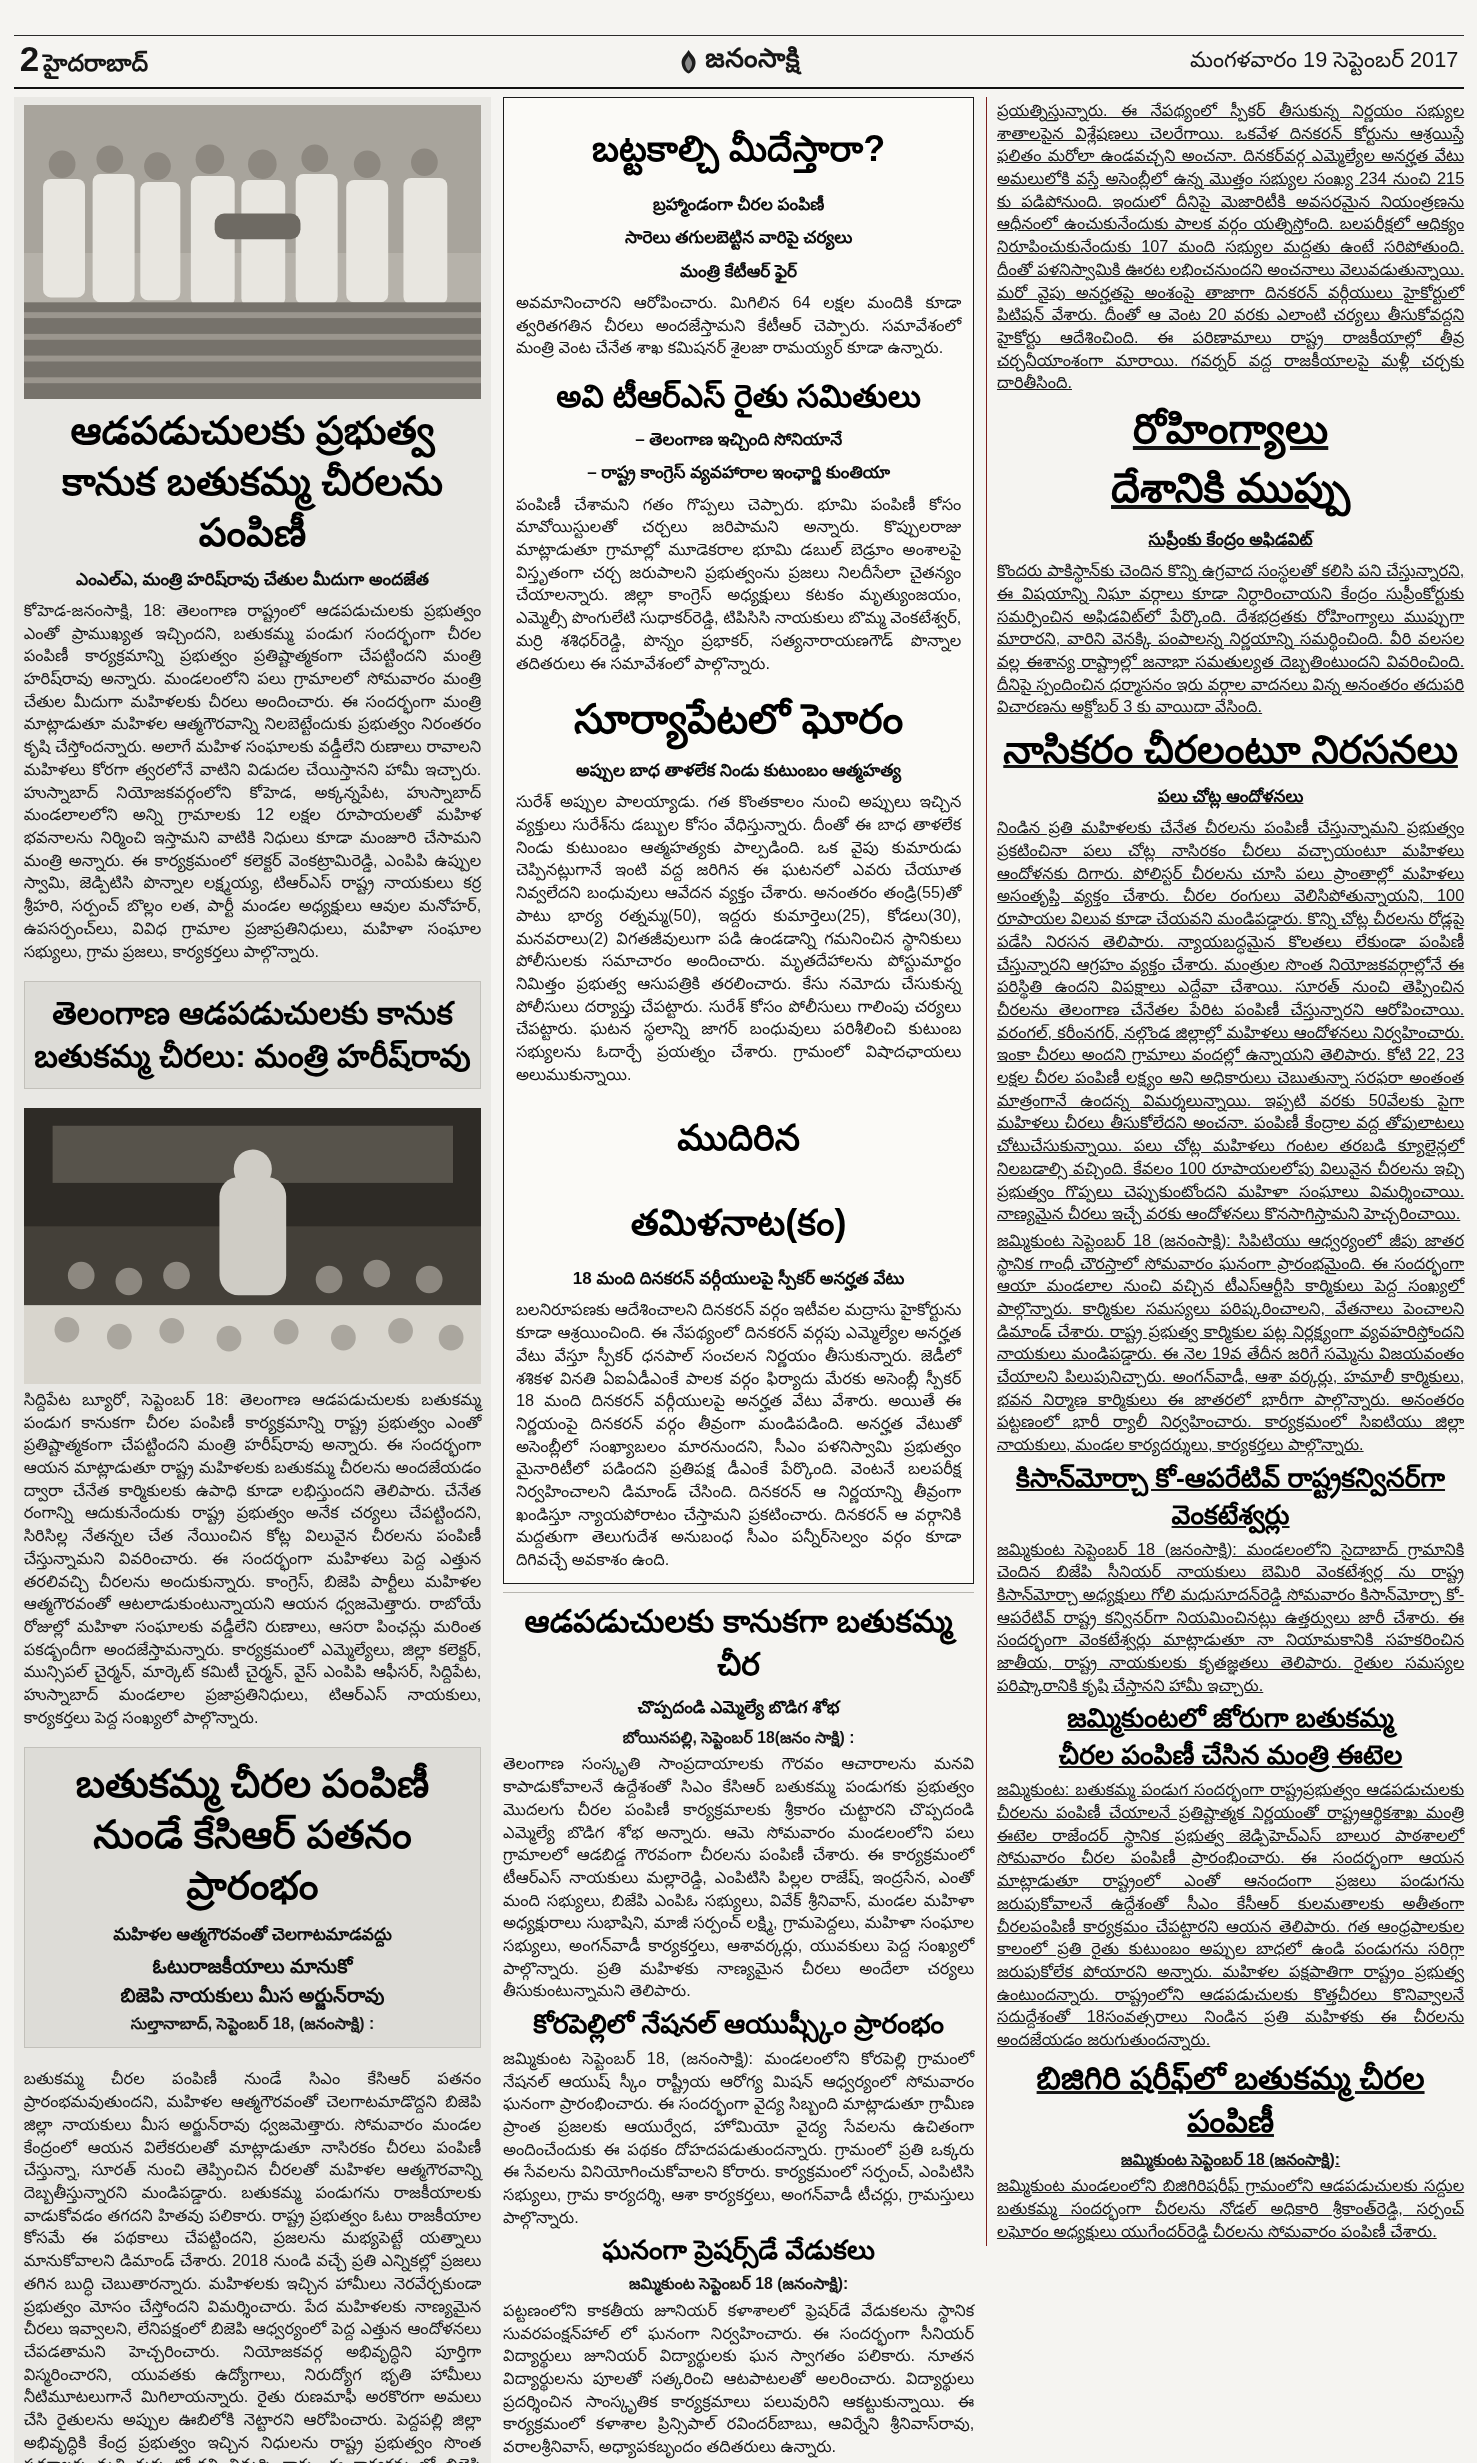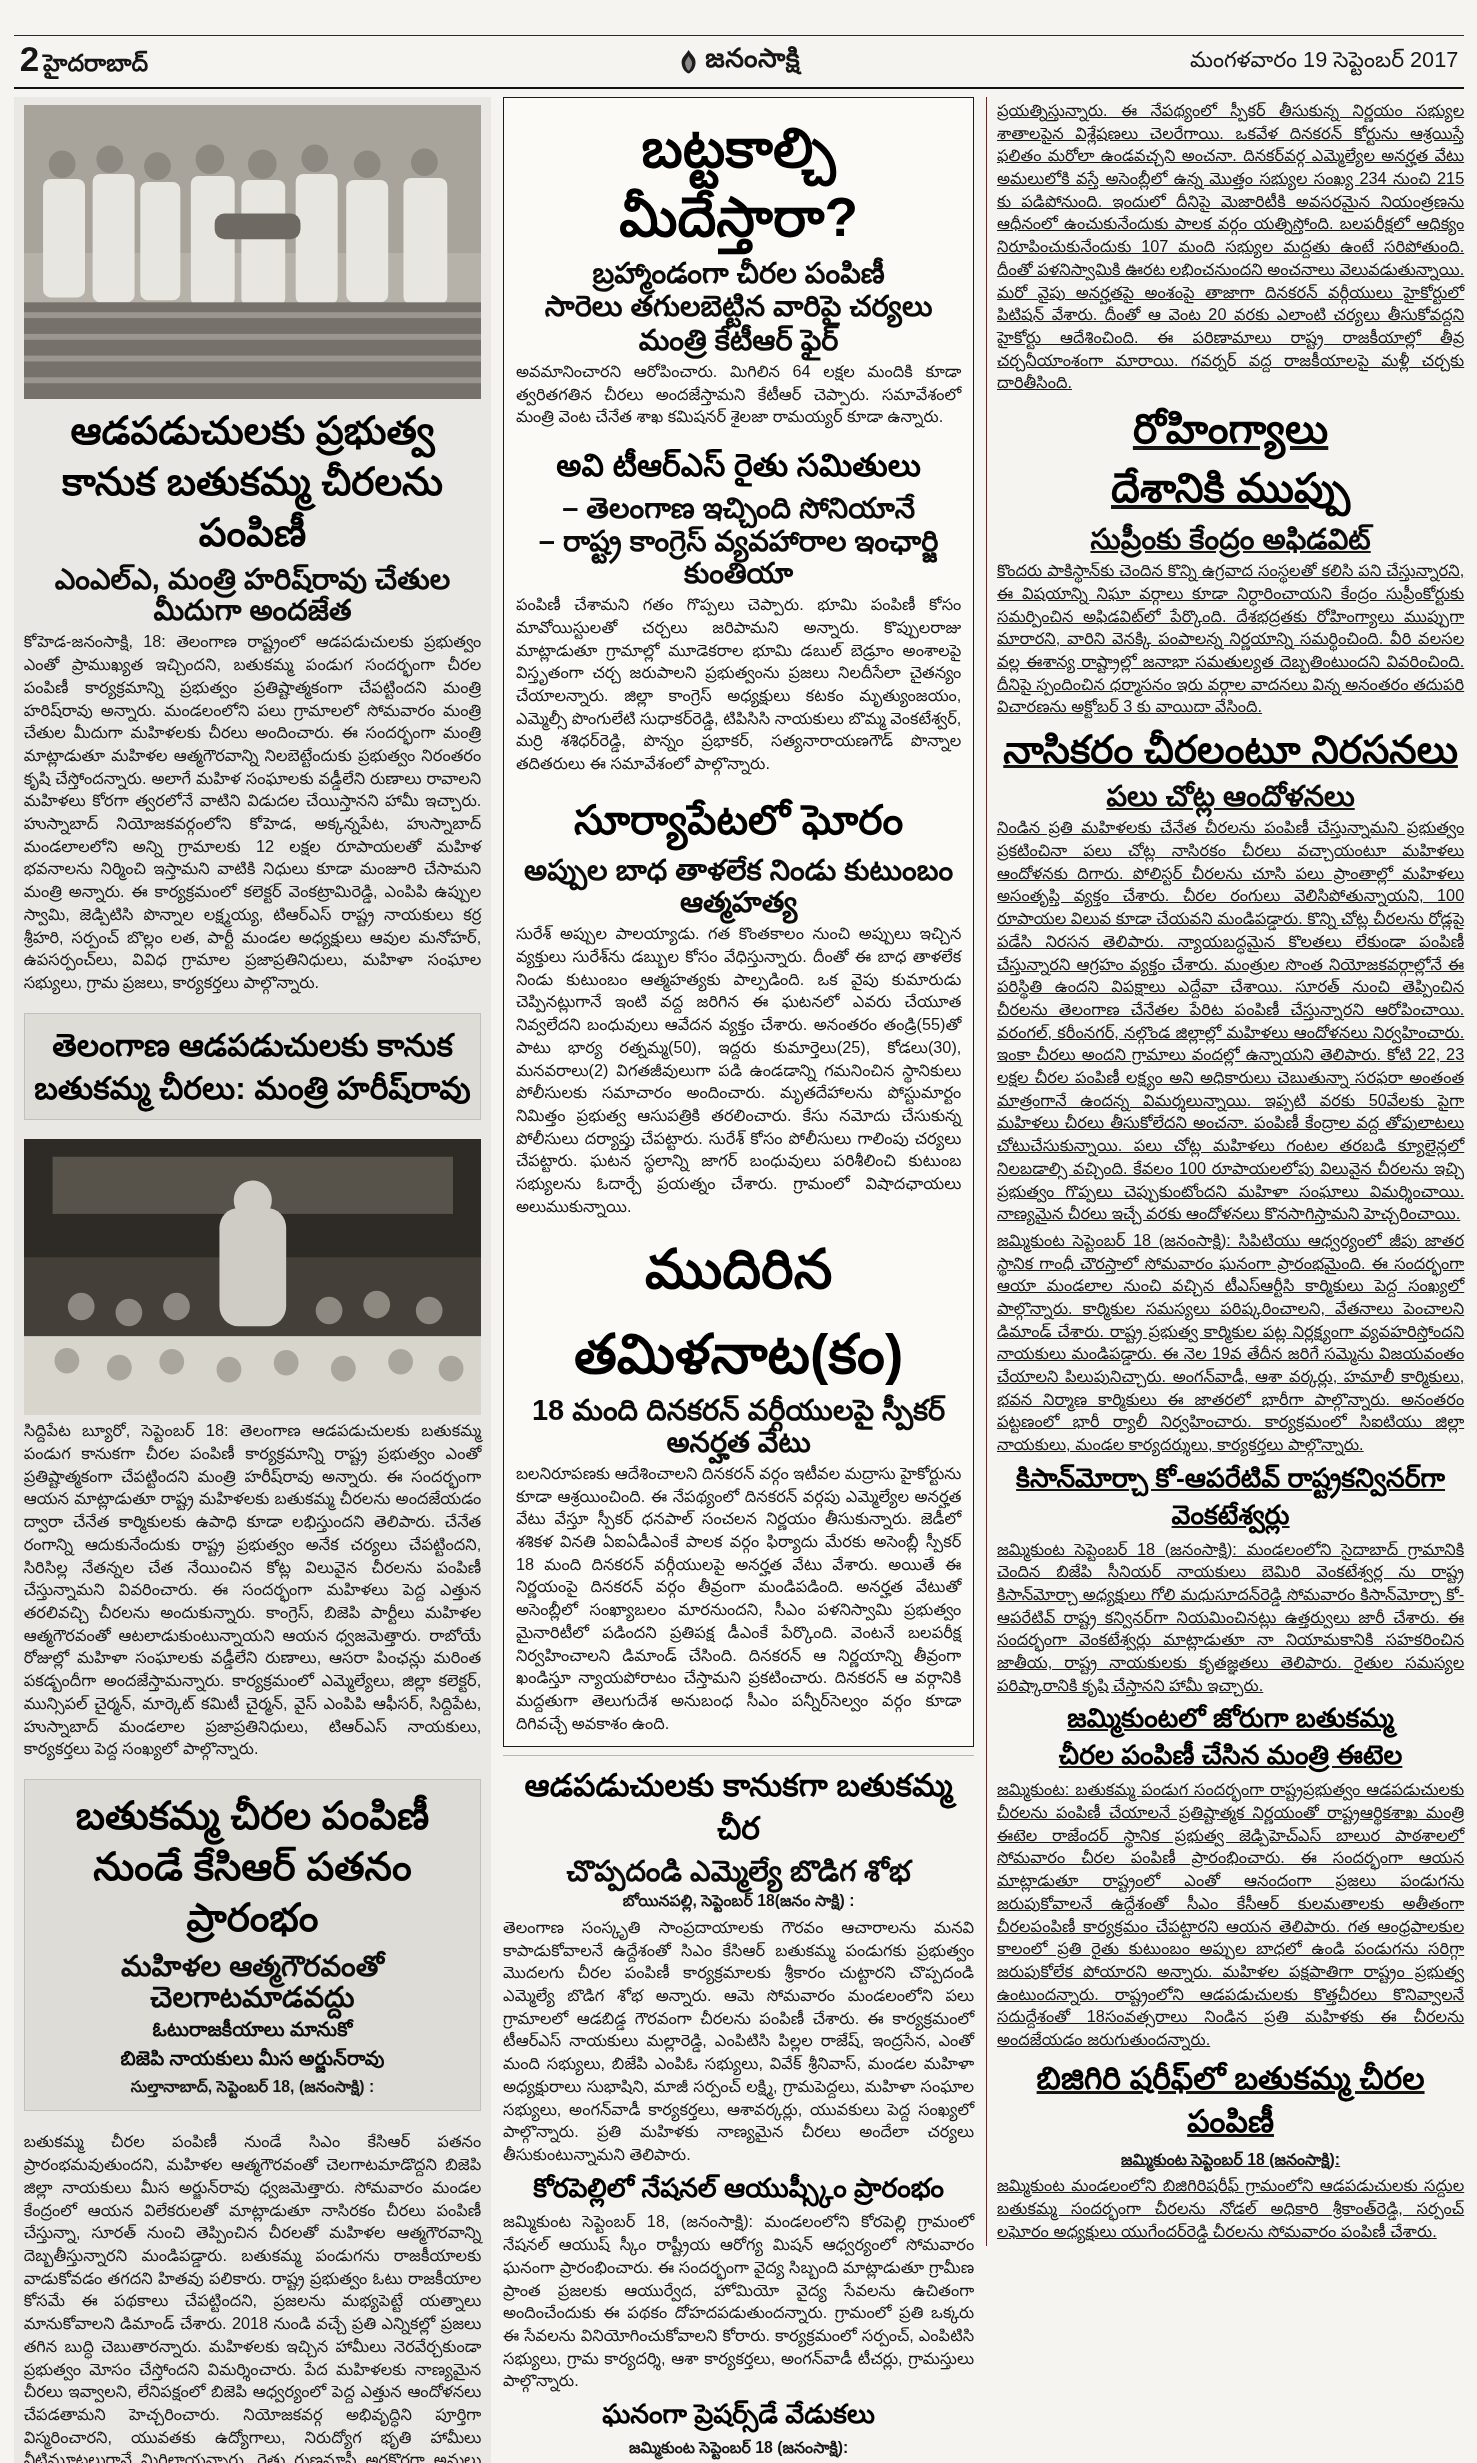--- a/index.html
+++ b/index.html
@@ -15,26 +15,26 @@
   .mh-logo{width:21.7px;height:25.6px;}
   .mh-paper{font-size:26.6px;font-weight:900;letter-spacing:0.5px;}
   .mh-date{font-size:21.7px;font-weight:normal;}
   
   .cols{display:flex;align-items:flex-start;gap:9.9px;padding:7.9px 13.8px 0 13.8px;}
   .col{min-width:0;}
   .col-left{width:475px;background:#e9e8e4;padding:5.9px 9.9px 13.8px 9.9px;}
   .col-mid{width:489px;padding:0 2px;}
   .col-right{width:485px;border-left:1px solid #7f1d1d;padding:2px 0 0 9.9px;text-decoration:underline;}
   
-  .h-xxl{font-size:55px;line-height:69px;font-weight:bold;text-align:center;color:#000;margin:5.9px 0;}
+  .h-xxl{font-size:36px;line-height:69px;font-weight:bold;text-align:center;color:#000;margin:5.9px 0;}
   .h-xl{font-size:41px;line-height:59px;font-weight:bold;text-align:center;color:#000;margin:5.9px 0;}
   .h-lg{font-size:39px;line-height:51px;font-weight:bold;text-align:center;color:#000;margin:5.9px 0;}
   .h-md{font-size:31.5px;line-height:43px;font-weight:bold;text-align:center;color:#000;margin:5.9px 0;}
   .h-sm{font-size:26.6px;line-height:37px;font-weight:bold;text-align:center;color:#000;margin:3.9px 0;}
-  .subhead{font-size:29px;line-height:31.5px;font-weight:bold;text-align:center;color:#0c0c0c;margin:2px 0;}
+  .subhead{font-size:17px;line-height:31.5px;font-weight:bold;text-align:center;color:#0c0c0c;margin:2px 0;}
   .subhead2{font-size:19.7px;line-height:27.6px;font-weight:bold;text-align:center;color:#0c0c0c;margin:2px 0;}
   .dateline{font-size:15.8px;line-height:21.7px;font-weight:bold;text-align:center;margin:3px 0;}
   .body-txt{font-size:16.3px;line-height:22.7px;text-align:justify;margin:3.9px 0;}
   .graybox{background:#dddcd7;border:1px solid #c2c0ba;padding:9.9px 5.9px;margin:19px 0;}
   .midbox{border:1.5px solid #1c1c1c;background:#fbfaf7;padding:9.9px 11.8px 7.9px 11.8px;}
   .photo{width:100%;display:block;background:#b9b6af;margin:2px 0;}
   .divider{border:none;border-top:1px solid #b7b5af;margin:7.9px 0;}
 </style>
 </head>
 <body>

